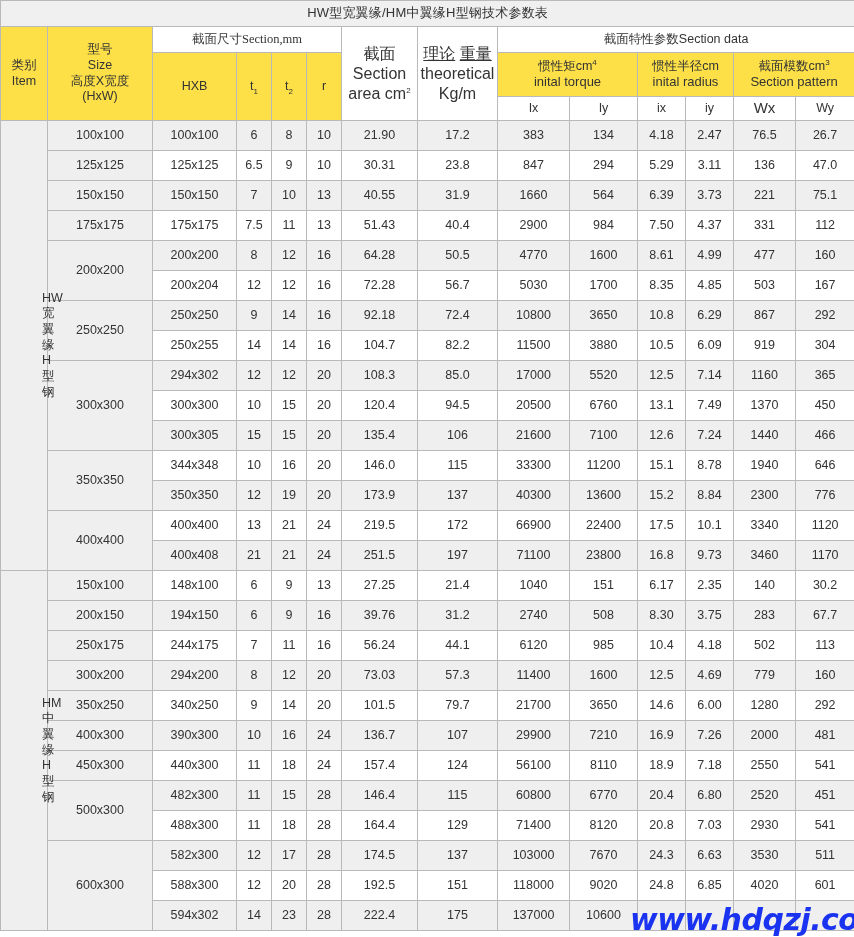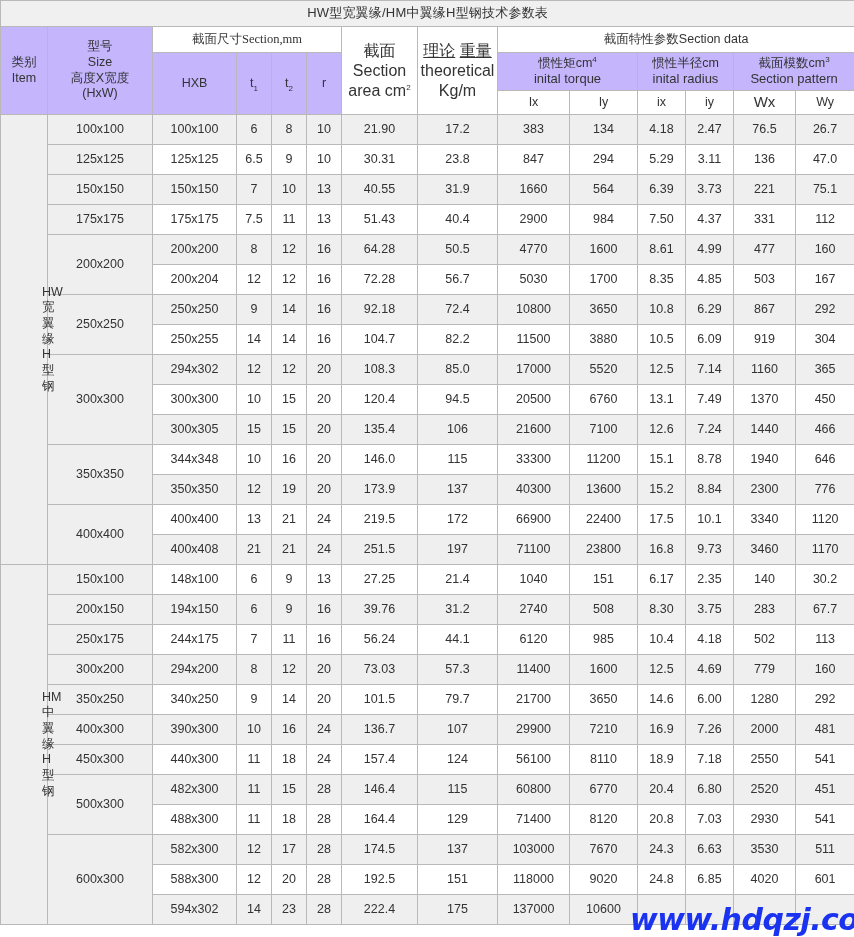--- a/index.html
+++ b/index.html
@@ -31,21 +31,21 @@
   
   .title-cell {
     height: 26px;
     font-size: 13px;
     background: #f0f0f0;
     border: 1px solid #b9b9b9;
     letter-spacing: .2px;
   }
   
   .hdr {
-    background: #c4b5fd;
+    background: #fde047;
     font-size: 12.5px;
   }
   .hdr-white { background: #ffffff; }
   .hdr-red { color: #ff0000; }
   .hdr-red .u { text-decoration: underline; }
   .hdr .line { display: block; }
   .hdr .sub { font-size: 13px; }
   sub, sup { font-size: 8px; line-height: 0; }
 
   
@@ -147,21 +147,21 @@
         <span class="line sub">theoretical</span>
         <span class="line sub">Kg/m</span>
       </td>
       <td class="hdr-white" colspan="6" style="height:20px;font-size:12.5px;">截面特性参数Section data</td>
     </tr>
     <tr>
       <td class="hdr" rowspan="2" style="height:62px;">HXB</td>
       <td class="hdr" rowspan="2"><span>t</span><sub>1</sub></td>
       <td class="hdr" rowspan="2"><span>t</span><sub>2</sub></td>
       <td class="hdr" rowspan="2">r</td>
-      <td class="hdr" colspan="2" style="height:38px;">
+      <td class="hdr" colspan="2" style="height:44px;">
         <span class="line"><span>惯性矩cm</span><sup>4</sup></span>
         <span class="line sub">inital torque</span>
       </td>
       <td class="hdr" colspan="2">
         <span class="line">惯性半径cm</span>
         <span class="line sub">inital radius</span>
       </td>
       <td class="hdr" colspan="2">
         <span class="line"><span>截面模数cm</span><sup>3</sup></span>
         <span class="line sub">Section pattern</span>

